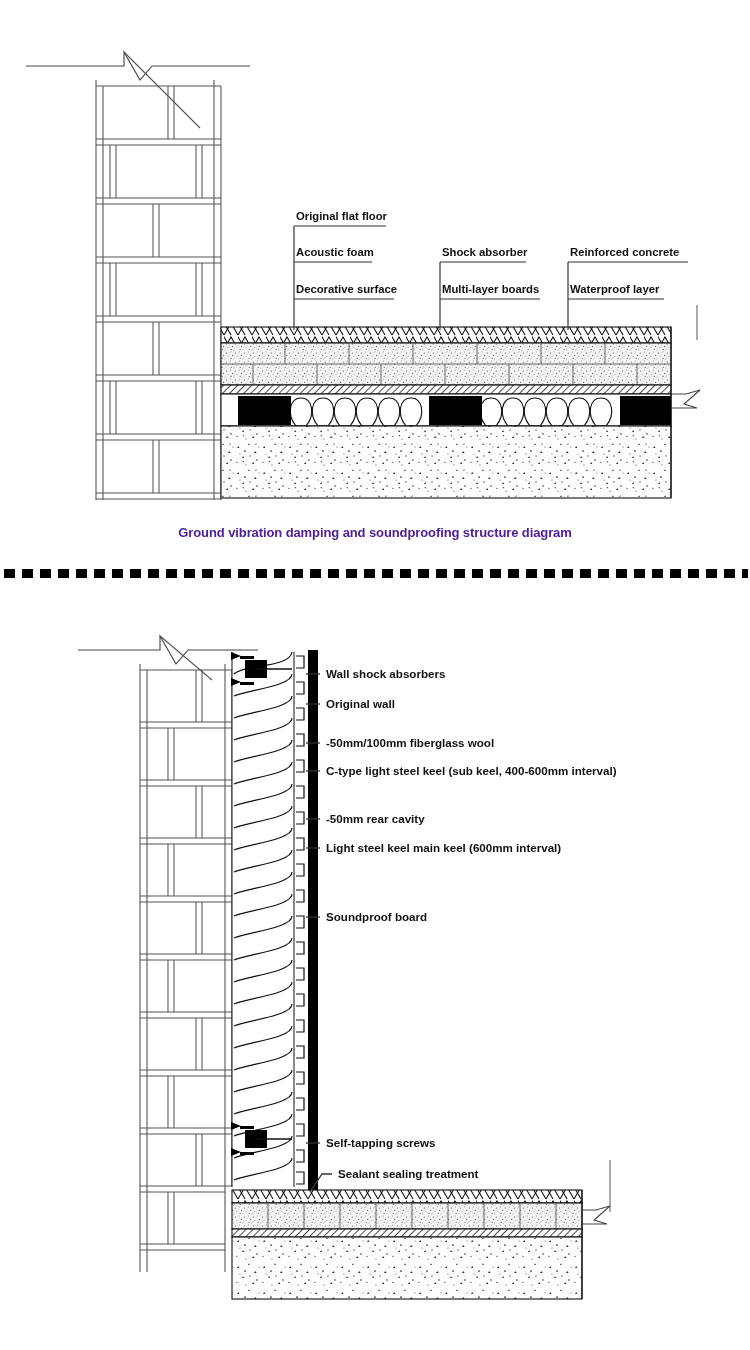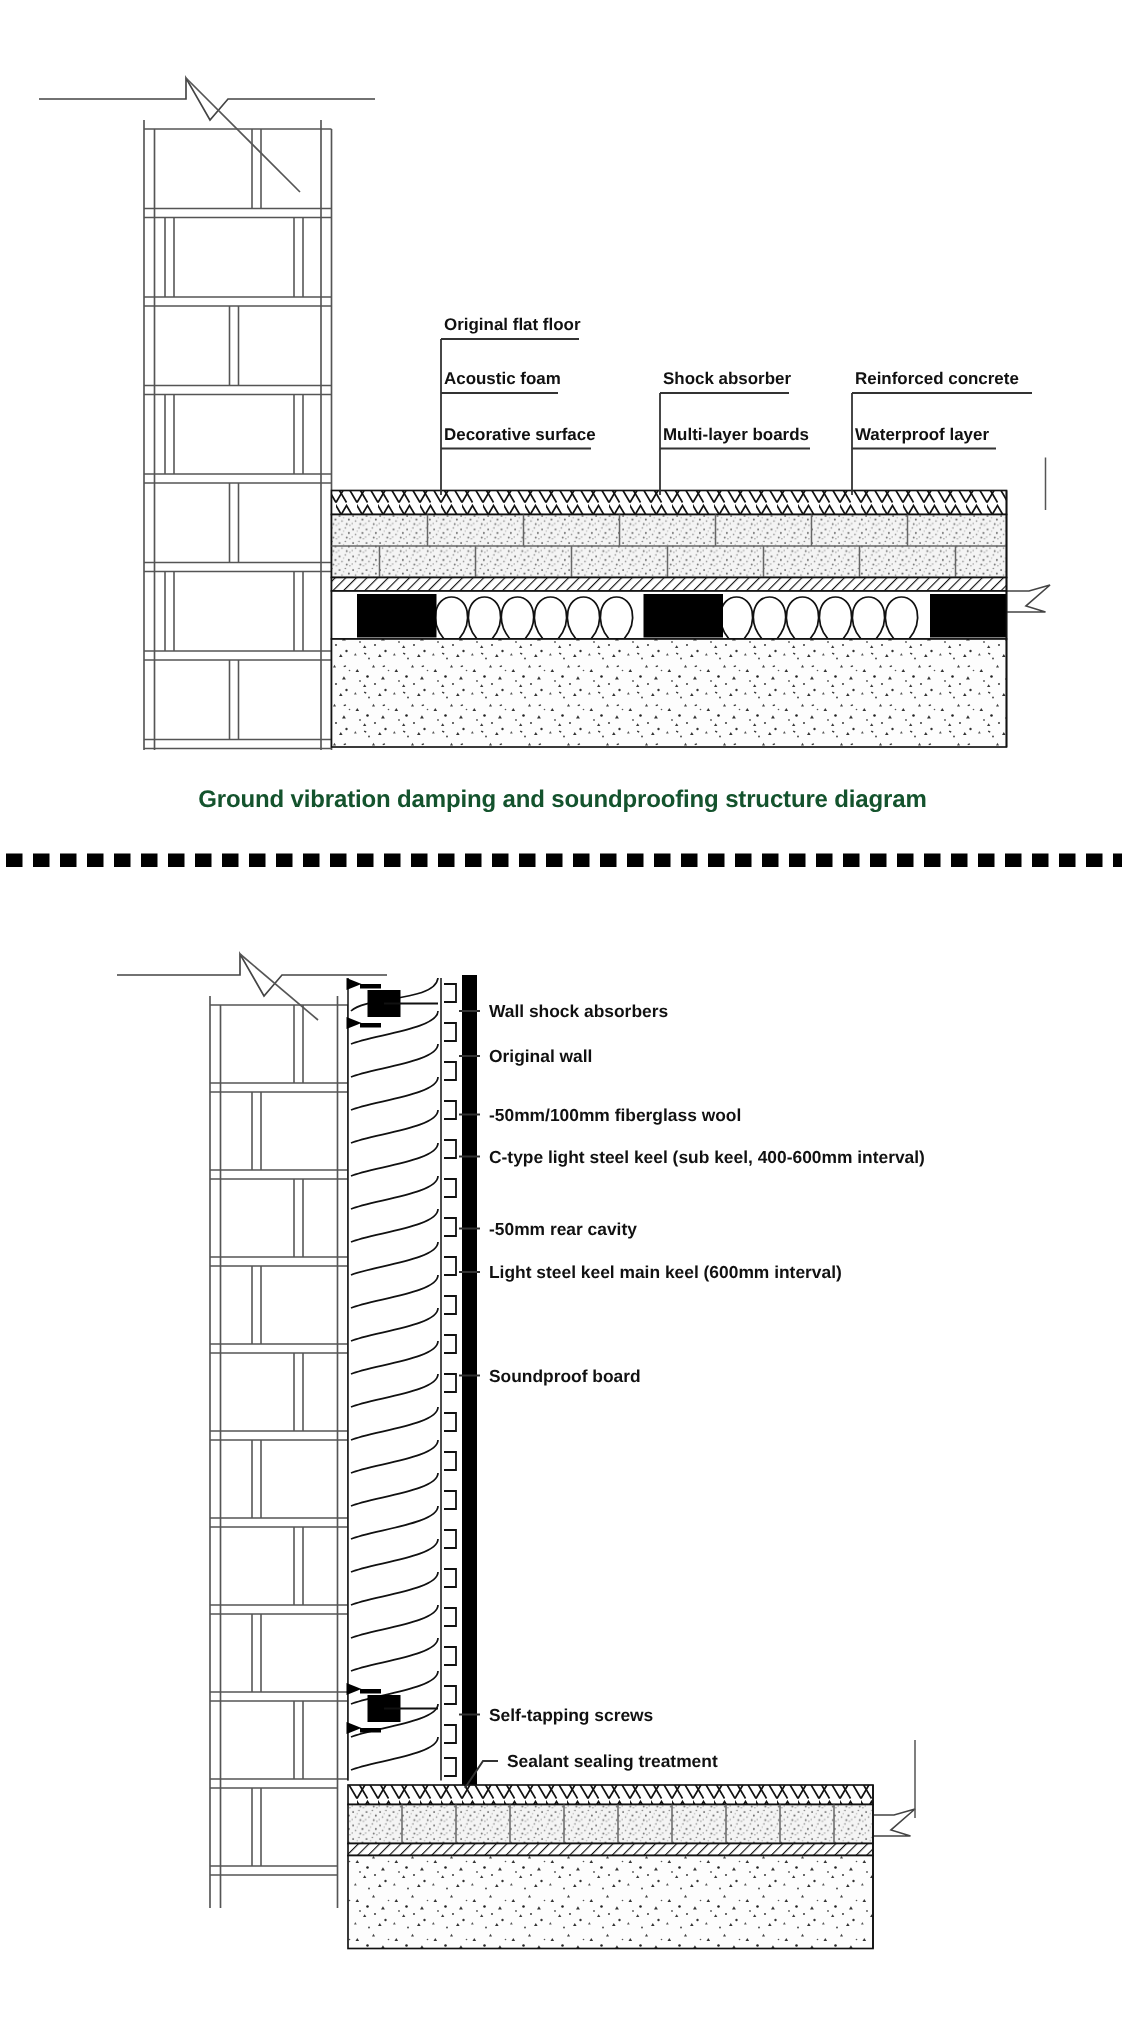--- a/index.html
+++ b/index.html
@@ -32,22 +32,22 @@
   .svg-stage {
     display: block;
     width: 750px;
   }
   .caption {
     position: absolute;
     left: 0;
     width: 750px;
     text-align: center;
     font-weight: bold;
-    font-size: 16px;
-    color: #14532d;
+    font-size: 13px;
+    color: #4c1d95;
     letter-spacing: -0.1px;
     font-family: "Liberation Sans", sans-serif;
   }
   #caption-ground { top: 525px; }
 
   .divider {
     position: absolute;
     left: 0;
     top: 568px;
     width: 750px;

